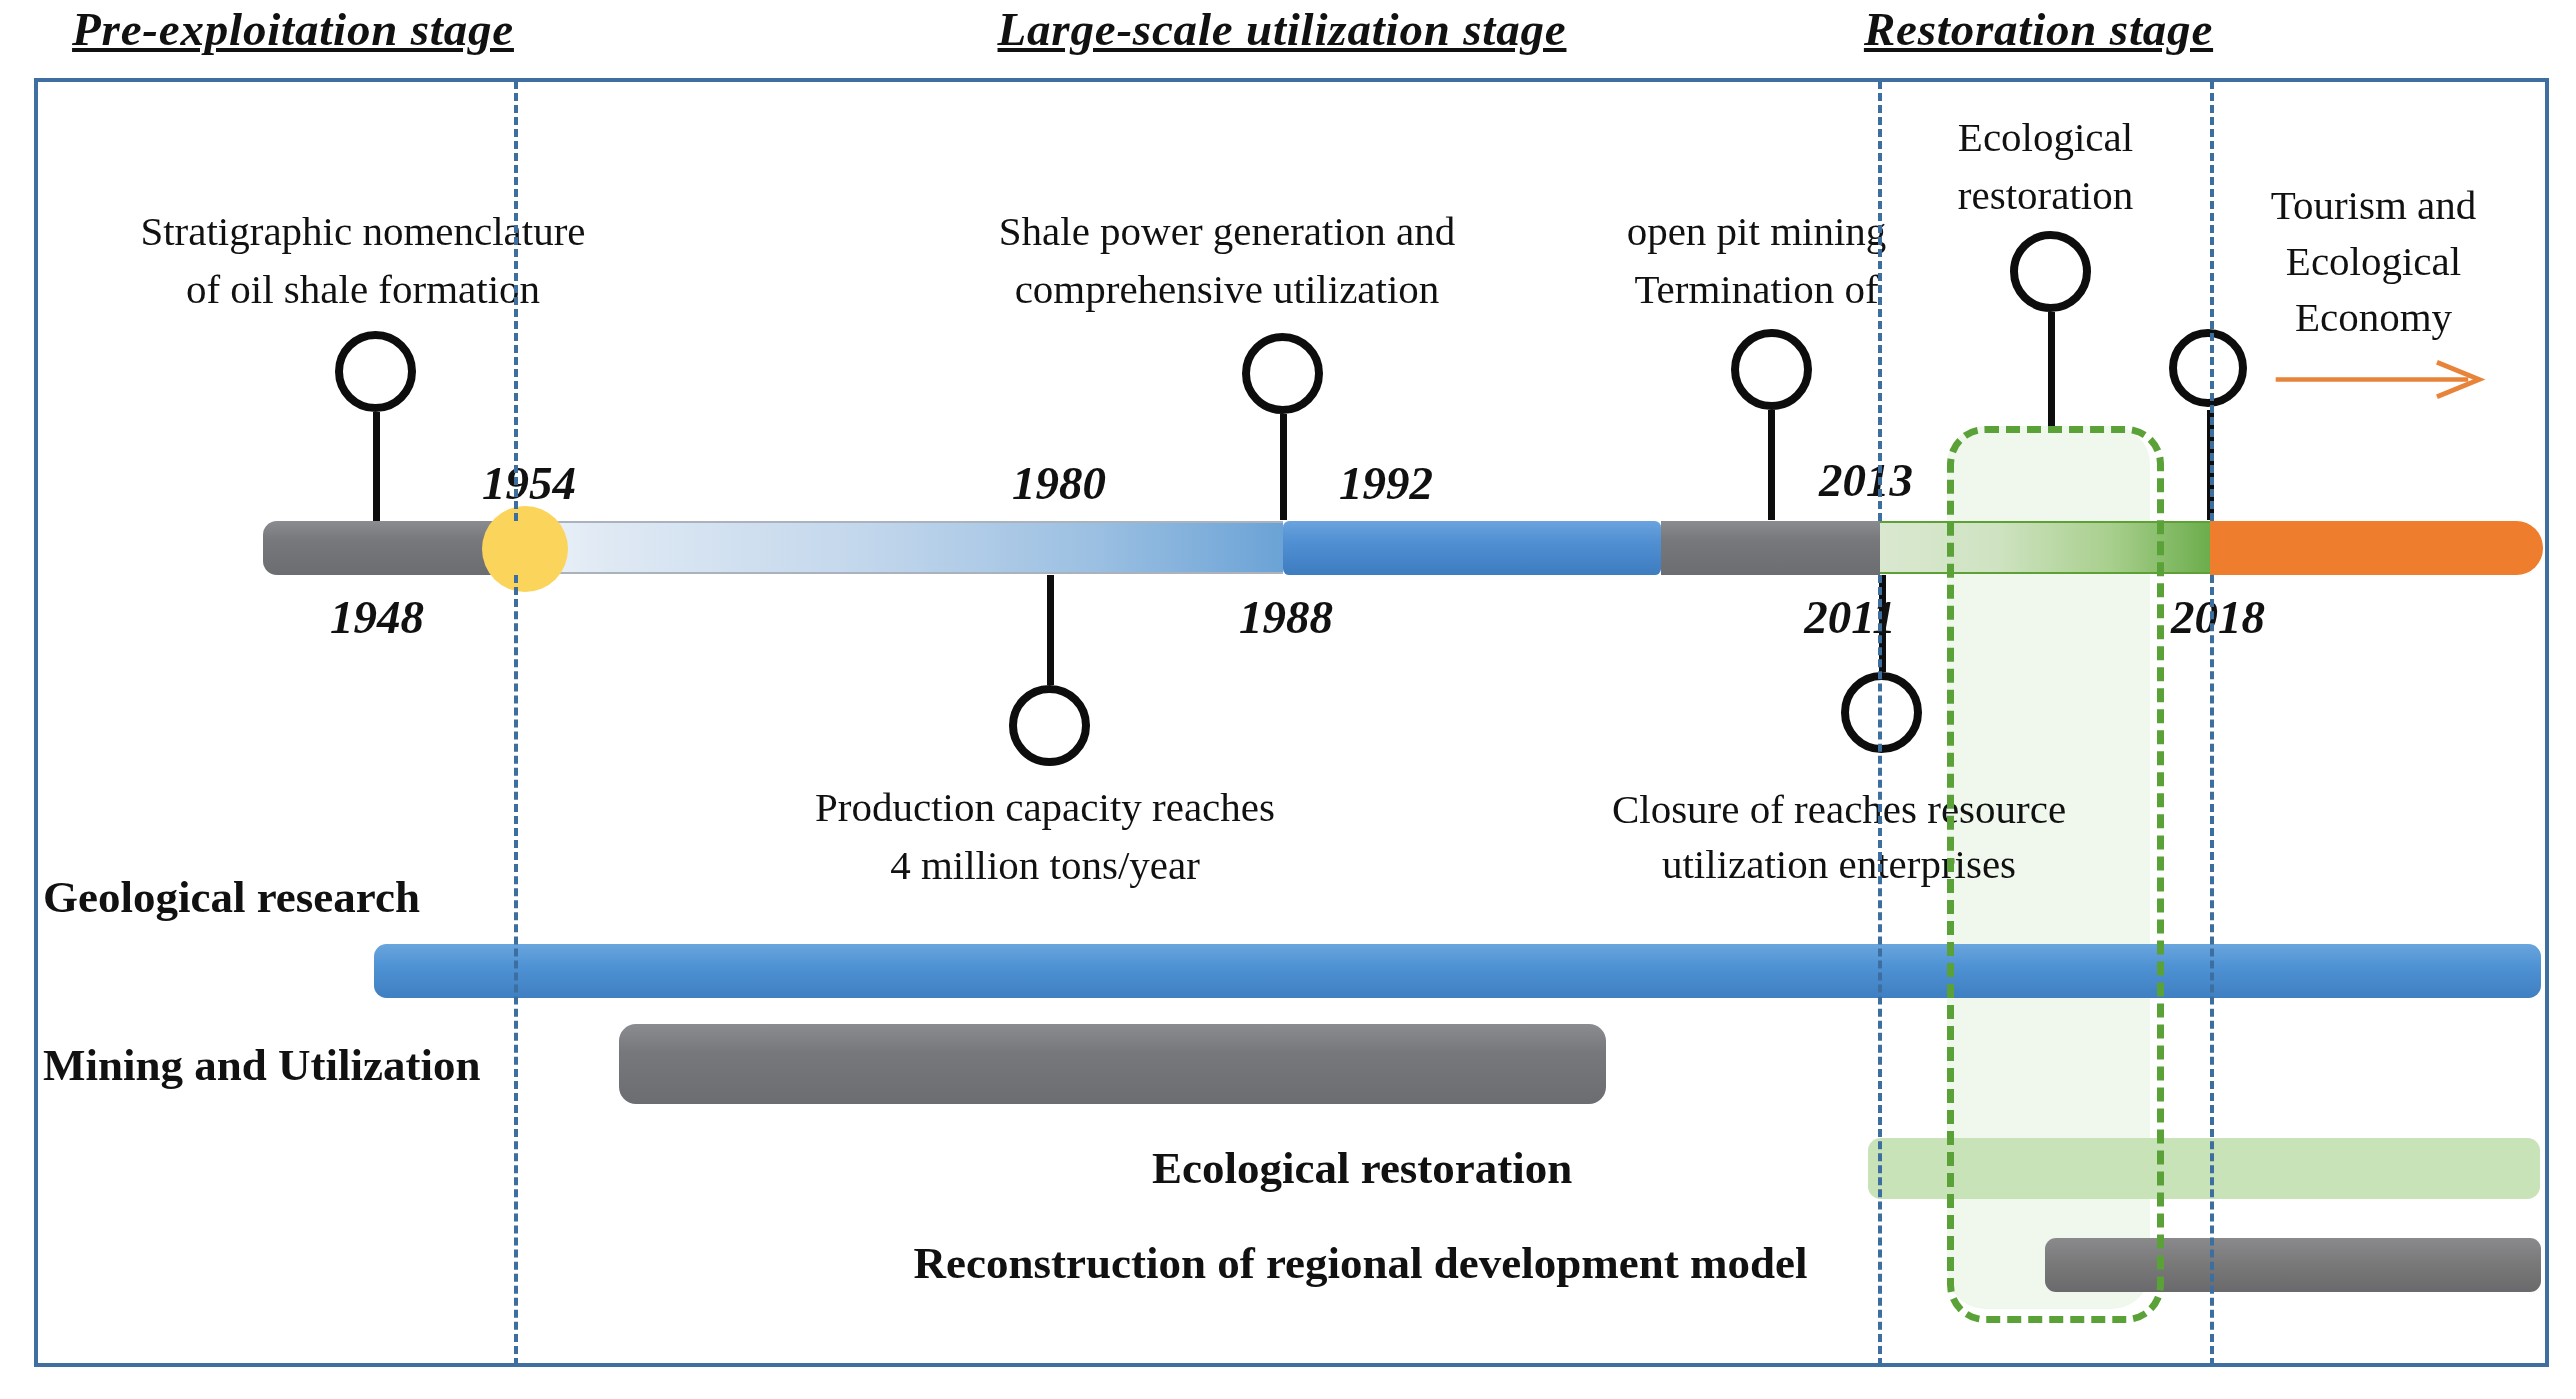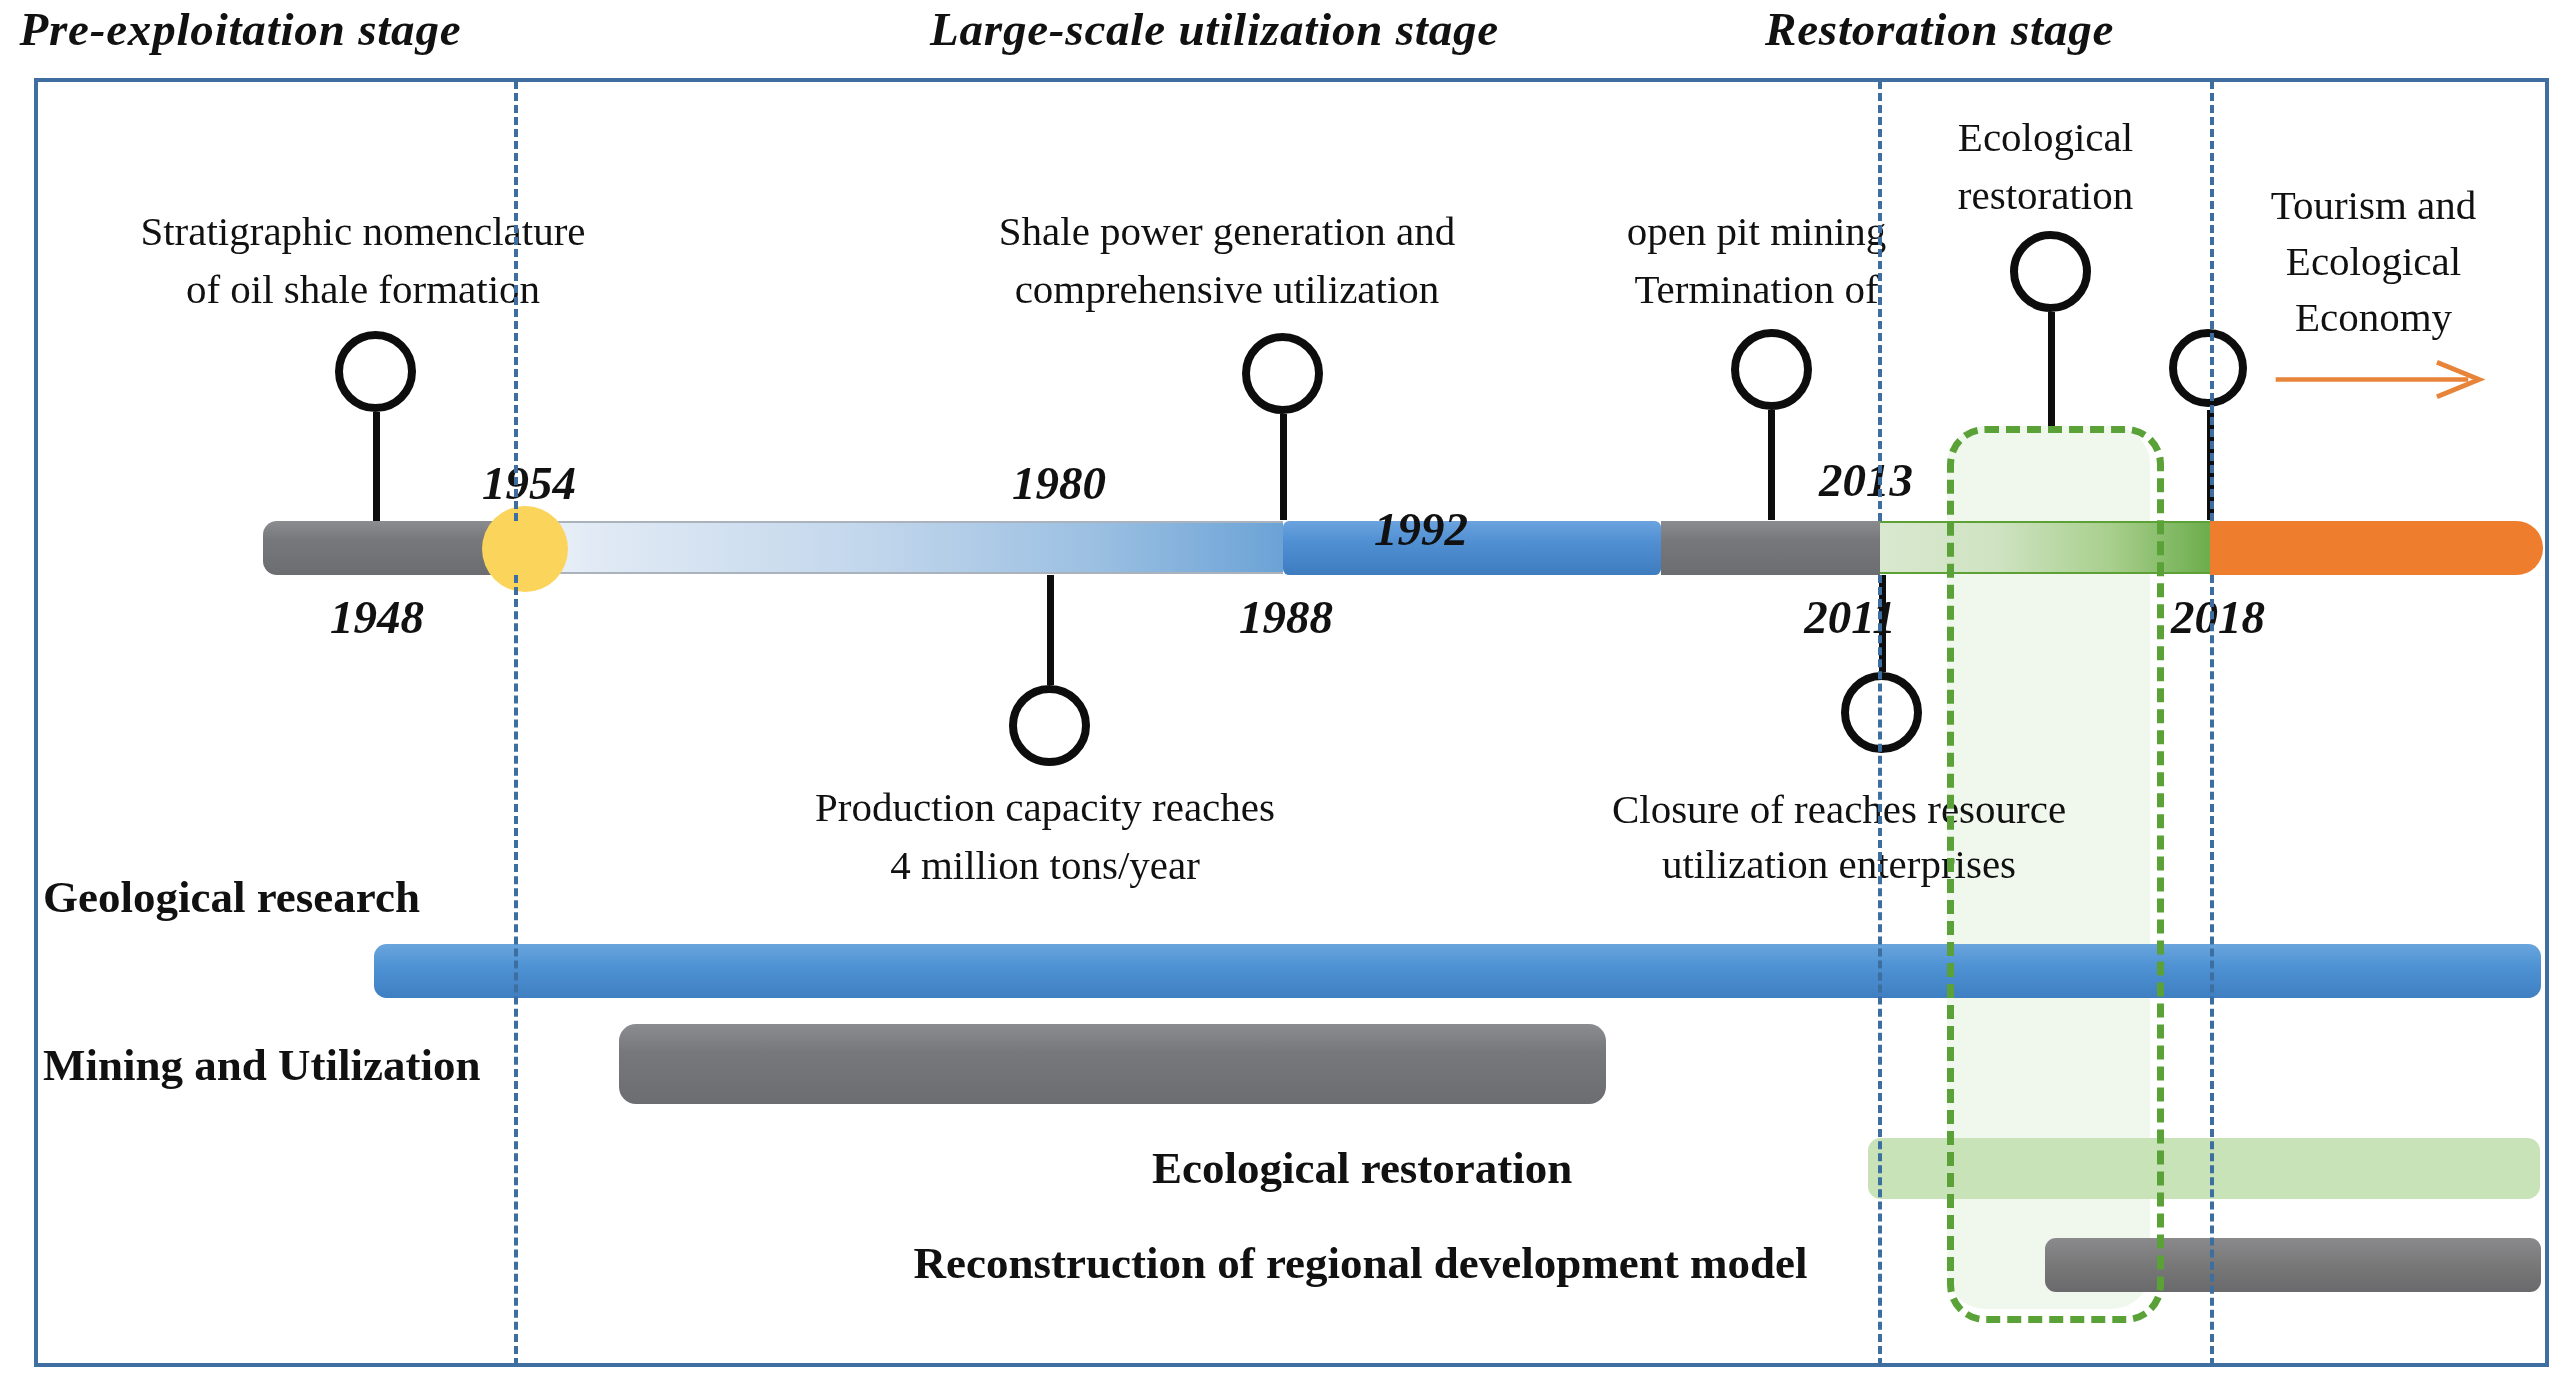--- a/index.html
+++ b/index.html
@@ -1,20 +1,20 @@
 <!DOCTYPE html>
 <html style="font-size:12.5px"><head>
 <meta charset="utf-8">
 <style>
   html,body{margin:0;padding:0;background:#ffffff;}
   .canvas{position:relative;width:2576px;height:1399px;background:#fff;overflow:hidden;
           font-family:"Liberation Serif", serif;color:#111;}
   .abs{position:absolute;}
-  .stage-title{font-size:47px;font-weight:bold;font-style:italic;
-               letter-spacing:0.8px;z-index:40;}
+  .stage-title{font-size:47px;font-weight:bold;font-style:italic;text-align:center;
+               letter-spacing:0.8px;z-index:40;text-decoration:underline;}
   .frame{border:4.7px solid #3f6fa0;z-index:4;background:transparent;}
   .vdash{width:0;border-left:4.7px dashed #3c6e9f;z-index:60;}
   .seg{height:54px;top:521px;z-index:30;}
   .lolli-circle{box-sizing:border-box;width:81px;height:81px;border:8.6px solid #0d0d0d;
                 border-radius:50%;background:#fff;z-index:33;}
   .stem{width:7px;background:#0d0d0d;z-index:33;}
   .year{font-size:47px;font-weight:bold;font-style:italic;text-align:center;width:188px;z-index:40;}
   .evtext{font-size:41px;line-height:58px;text-align:center;z-index:40;}
   .rowlabel{font-size:45px;font-weight:bold;line-height:56px;z-index:40;}
   .rowbar{z-index:3;}
@@ -68,21 +68,21 @@
   <div class="abs lolli-circle" style="left:1731px;top:329px;"></div>
   <div class="abs lolli-circle" style="left:2169px;top:329px;width:78px;height:78px;"></div>
   <div class="abs lolli-circle" style="left:2010px;top:231px;"></div>
   <div class="abs lolli-circle" style="left:1009px;top:685px;"></div>
   <div class="abs lolli-circle" style="left:1841px;top:672px;"></div>
 
   <div class="abs year" style="left:283px;top:590px;">1948</div>
   <div class="abs year" style="left:435px;top:456px;">1954</div>
   <div class="abs year" style="left:965px;top:456px;">1980</div>
   <div class="abs year" style="left:1192px;top:590px;">1988</div>
-  <div class="abs year" style="left:1327px;top:456px;margin-top:46px;">1992</div>
+  <div class="abs year" style="left:1292px;top:456px;">1992</div>
   <div class="abs year" style="left:1756px;top:590px;">2011</div>
   <div class="abs year" style="left:1772px;top:453px;">2013</div>
   <div class="abs year" style="left:2124px;top:590px;">2018</div>
 
   <div class="abs evtext" style="left:66px;top:202px;width:594px;">
     <span style="display:block">Stratigraphic nomenclature</span>
     <span style="display:block">of oil shale formation</span>
   </div>
   <div class="abs evtext" style="left:930px;top:202px;width:594px;">
     <span style="display:block">Shale power generation and</span>

